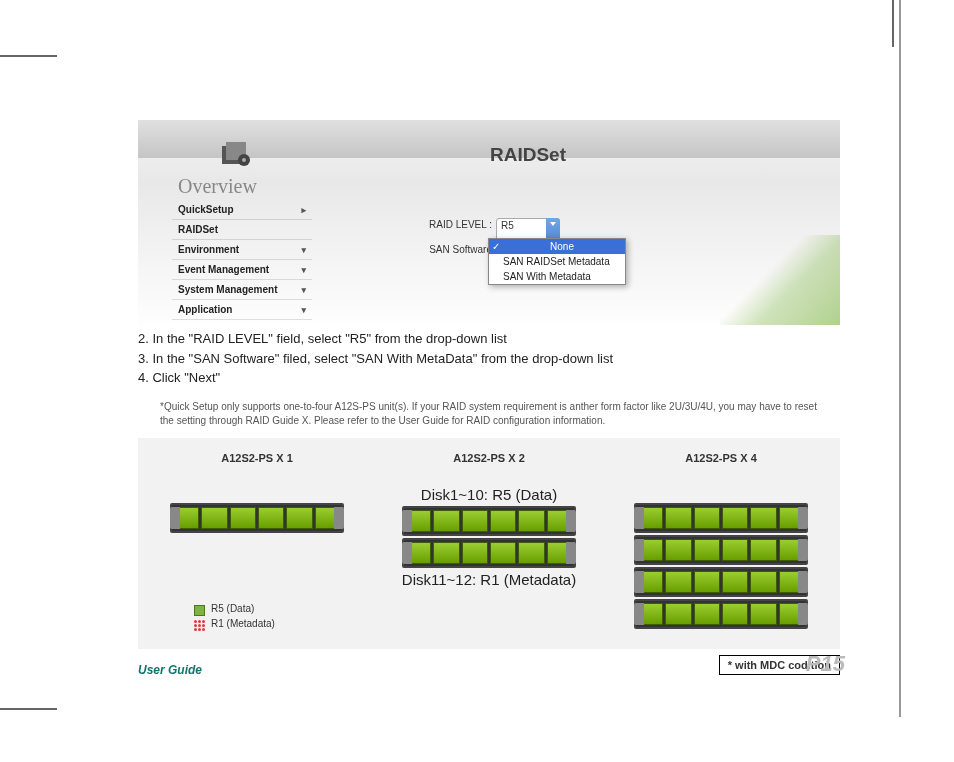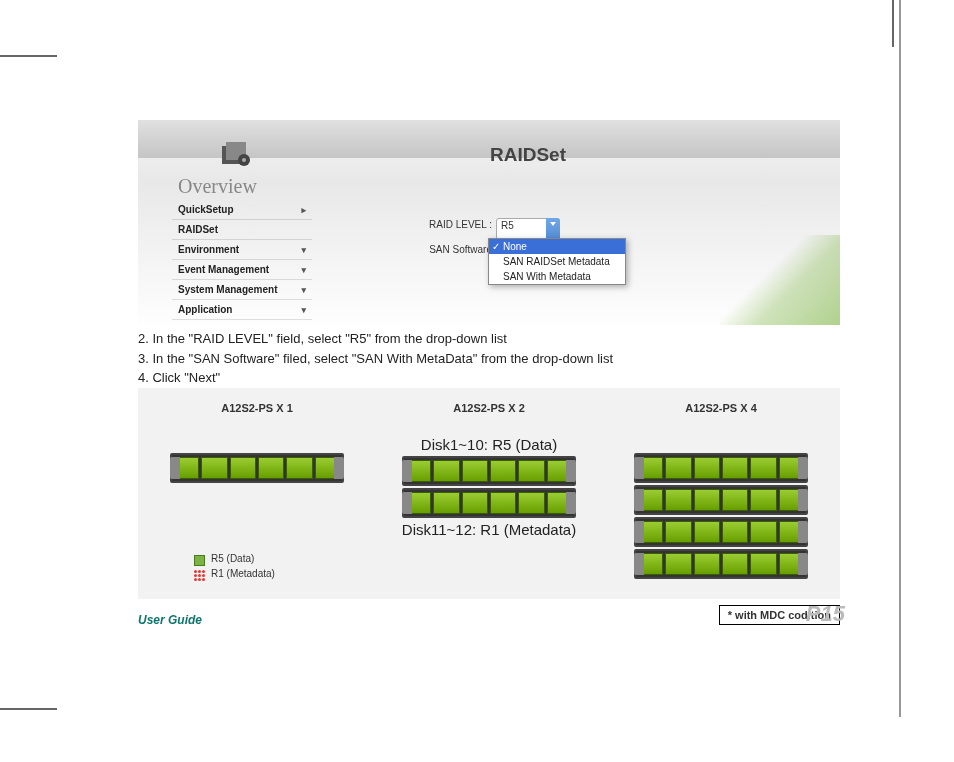--- a/index.html
+++ b/index.html
@@ -21,21 +21,21 @@
     .sh-item .arrow { position: absolute; right: 6px; top: 5px; font-size: 9px; color: #555; }
     .sh-labels { position: absolute; top: 99px; left: 286px; font-size: 10px; color: #333; text-align: right; width: 68px; }
     .sh-raid-label { margin-bottom: 14px; }
     .sh-select { position: absolute; border: 1px solid #aaa; background: #fff; font-size: 10px; border-radius: 3px; height: 32px; line-height: 14px; padding: 0 4px; }
     .sh-select .bluecap { position: absolute; right: -1px; top: -1px; bottom: -1px; width: 14px; background: linear-gradient(#6ea8e8,#4a7dc9); border-radius: 0 3px 3px 0; }
     .sh-select .bluecap::after { content: ''; position: absolute; left: 4px; top: 4px; border-left: 3px solid transparent; border-right: 3px solid transparent; border-top: 4px solid #fff; }
     .sh-select .bluecap::before { content: ''; position: absolute; left: 4px; top: 10px; border-left: 3px solid transparent; border-right: 3px solid transparent; border-bottom: 4px solid #fff; display: none; }
     .sh-raid-select { top: 98px; left: 358px; width: 64px; }
     .sh-dropdown { position: absolute; top: 118px; left: 350px; width: 138px; background: #fff; border: 1px solid #888; font-size: 10px; box-shadow: 2px 2px 6px rgba(0,0,0,0.3); }
     .sh-dropdown div { padding: 2px 4px 2px 14px; color: #222; position: relative; }
-    .sh-dropdown .sel { background: #3a6fd8; color: #fff; }
+    .sh-dropdown .sel { background: #3a6fd8; color: #fff; text-align: center; }
     .sh-dropdown .sel::before { content: '✓'; position: absolute; left: 3px; }
     .sh-diag { position: absolute; right: 0; bottom: 0; width: 120px; height: 90px; background: linear-gradient(135deg, transparent 40%, rgba(124,179,66,0.35) 60%, rgba(124,179,66,0.6)); }
 
     .steps { margin-top: 4px; font-size: 13px; line-height: 1.5; color: #222; }
     .footnote { margin: 12px 0 10px 22px; font-size: 10px; color: #555; line-height: 1.4; width: 660px; }
 
     
     .diagram { background: #f2f2f2; padding: 14px 20px 18px; position: relative; }
     .diag-cols { display: flex; gap: 34px; }
     .col { flex: 1; text-align: center; }
@@ -98,20 +98,21 @@
       <div>SAN With Metadata</div>
     </div>
     <div class="sh-diag"></div>
   </div>
 
   <div class="steps">
     <div>2. In the "RAID LEVEL" field, select "R5" from the drop-down list</div>
     <div>3. In the "SAN Software" filed, select "SAN With MetaData" from the drop-down list</div>
     <div>4. Click "Next"</div>
   </div>
+  <div class="footnote">*Quick Setup only supports one-to-four A12S-PS unit(s). If your RAID system requirement is anther form factor like 2U/3U/4U, you may have to reset the setting through RAID Guide X.  Please refer to the User Guide for RAID configuration information.</div>
 
   <div class="diagram">
     <div class="diag-cols">
       <div class="col">
         <div class="col-label">A12S2-PS X 1</div>
         <div style="height:15px"></div>
         <div class="unit">
             <div class="unit-body">
               <div class="slot"></div>
               <div class="slot"></div>

